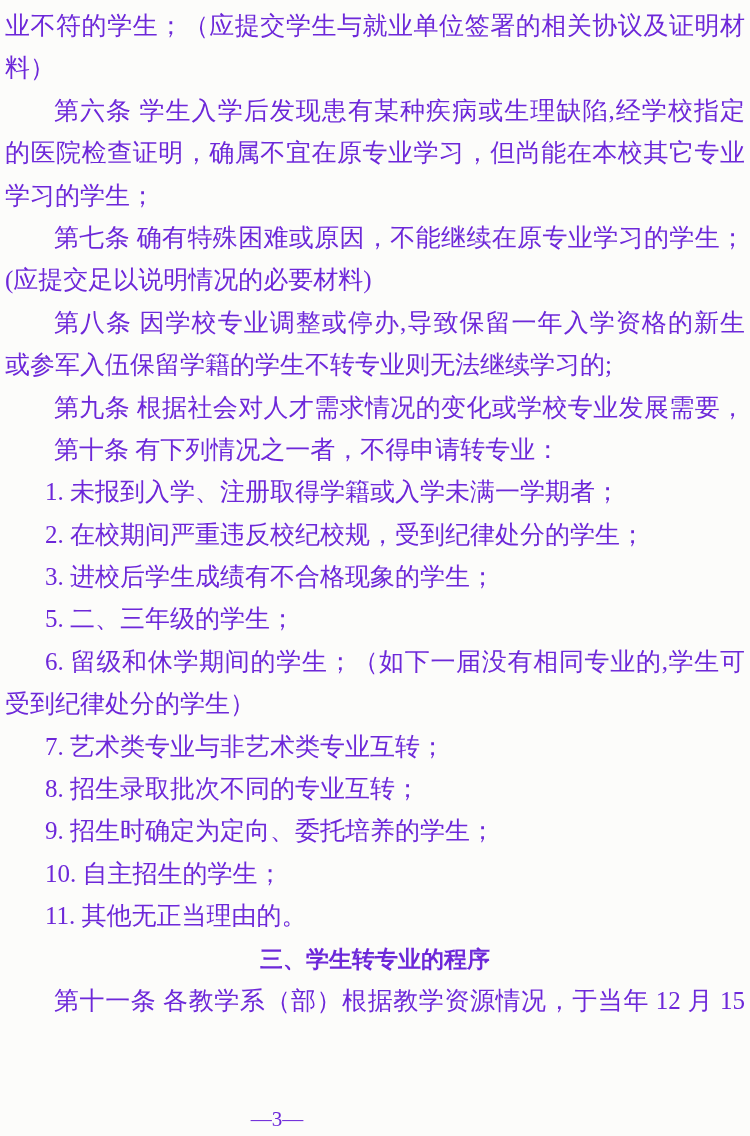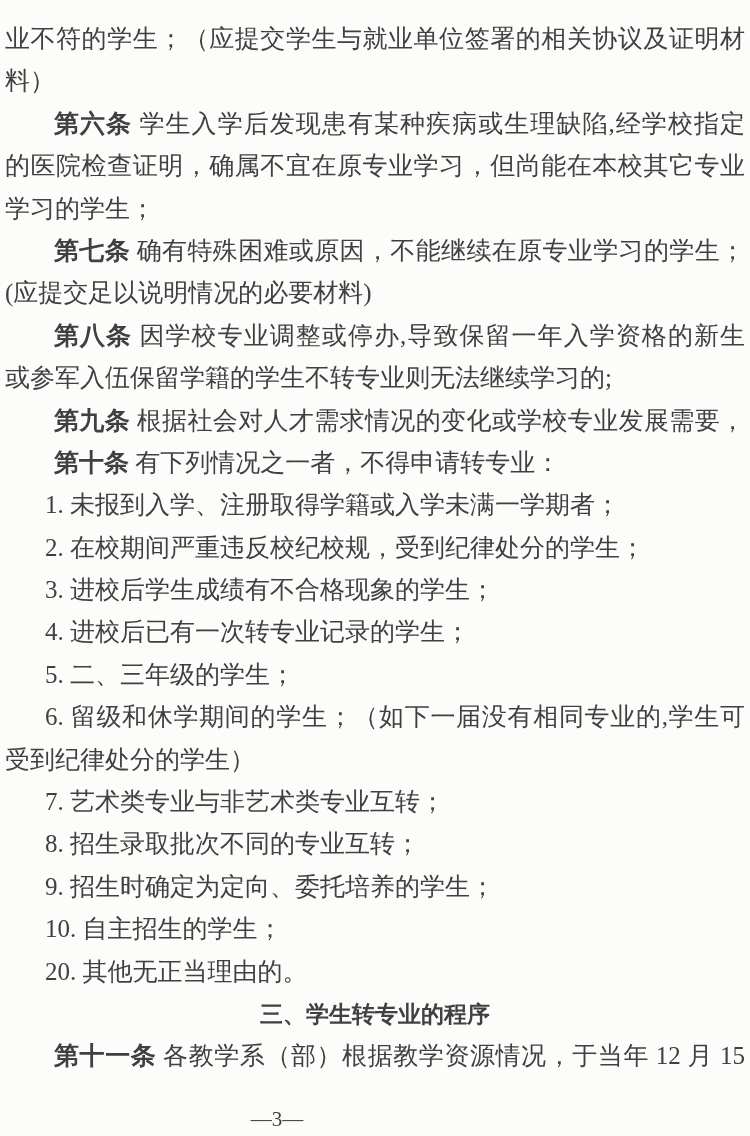--- a/index.html
+++ b/index.html
@@ -2,33 +2,33 @@
 <html><head>
 <meta charset="utf-8">
 <style>
   html, body { margin: 0; padding: 0; background: #e8e8e8; }
   .page {
     position: relative;
     width: 750px;
     height: 1136px;
     margin: 0 auto;
     background: #fcfcfa;
-    color: #404040;
+    color: #6d28d9;
     font-family: "Liberation Serif", "DejaVu Serif", serif;
     font-size: 25px;
     overflow: hidden;
     box-sizing: border-box;
-    padding: 18px 5px 0 5px;
+    padding: 5px 5px 0 5px;
   }
   .ln {
     height: 42.4px;
     line-height: 42.4px;
     white-space: pre-wrap;
   }
-  .ln .term { font-weight: bold; }
+  .ln .term { font-weight: normal; }
   
   .full { text-align: justify; text-align-last: justify; }
   
   .ip { padding-left: 49px; }
   
   .il { padding-left: 40px; }
   .heading {
     font-family: "Liberation Sans", "DejaVu Sans", sans-serif;
     font-weight: bold;
     font-size: 23px;
@@ -63,28 +63,27 @@
   <div class="ln full ip"><span class="term">第八条</span><span> 因学校专业调整或停办,导致保留一年入学资格的新生</span></div>
   <div class="ln"><span>或参军入伍保留学籍的学生不转专业则无法继续学习的;</span></div>
 
   <div class="ln full ip"><span class="term">第九条</span><span> 根据社会对人才需求情况的变化或学校专业发展需要，</span></div>
 
   <div class="ln ip"><span class="term">第十条</span><span> 有下列情况之一者，不得申请转专业：</span></div>
 
   <div class="ln il"><span>1. 未报到入学、注册取得学籍或入学未满一学期者；</span></div>
   <div class="ln il"><span>2. 在校期间严重违反校纪校规，受到纪律处分的学生；</span></div>
   <div class="ln il"><span>3. 进校后学生成绩有不合格现象的学生；</span></div>
-  <div class="ln il"><span>4. 进校后已有一次转专业记录的学生；</span></div>
   <div class="ln il"><span>5. 二、三年级的学生；</span></div>
   <div class="ln full il"><span>6. 留级和休学期间的学生；（如下一届没有相同专业的,学生可</span></div>
   <div class="ln"><span>受到纪律处分的学生）</span></div>
   <div class="ln il"><span>7. 艺术类专业与非艺术类专业互转；</span></div>
   <div class="ln il"><span>8. 招生录取批次不同的专业互转；</span></div>
   <div class="ln il"><span>9. 招生时确定为定向、委托培养的学生；</span></div>
   <div class="ln il"><span>10. 自主招生的学生；</span></div>
-  <div class="ln il"><span>20. 其他无正当理由的。</span></div>
+  <div class="ln il"><span>11. 其他无正当理由的。</span></div>
 
   <div class="ln heading"><span>三、学生转专业的程序</span></div>
 
   <div class="ln full ip"><span class="term">第十一条</span><span> 各教学系（部）根据教学资源情况，于当年 12 月 15</span></div>
 
   <div class="footer"><span>—3—</span></div>
 </div>
 
 </body></html>

